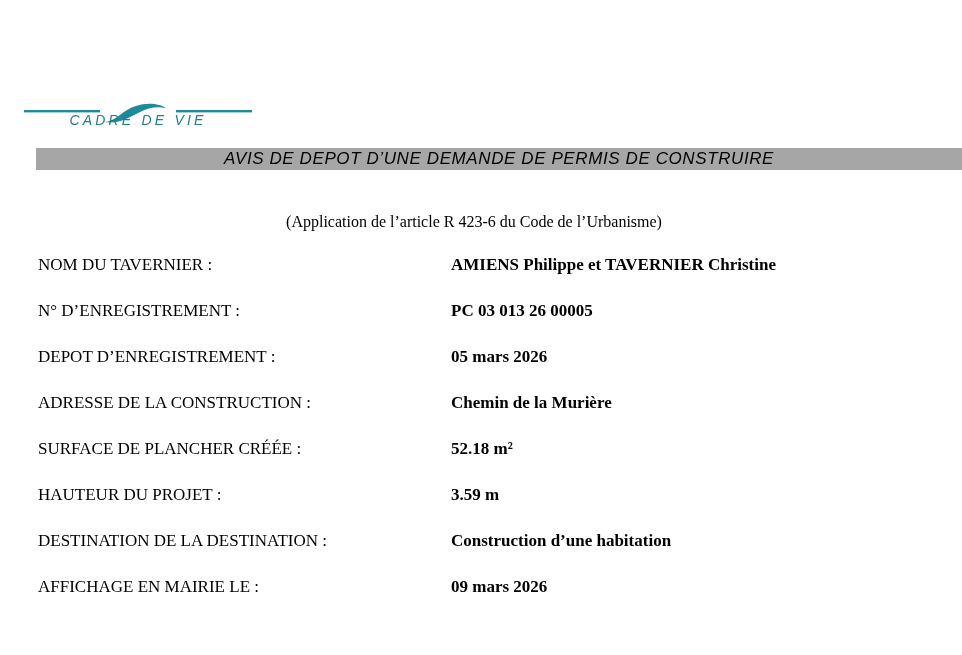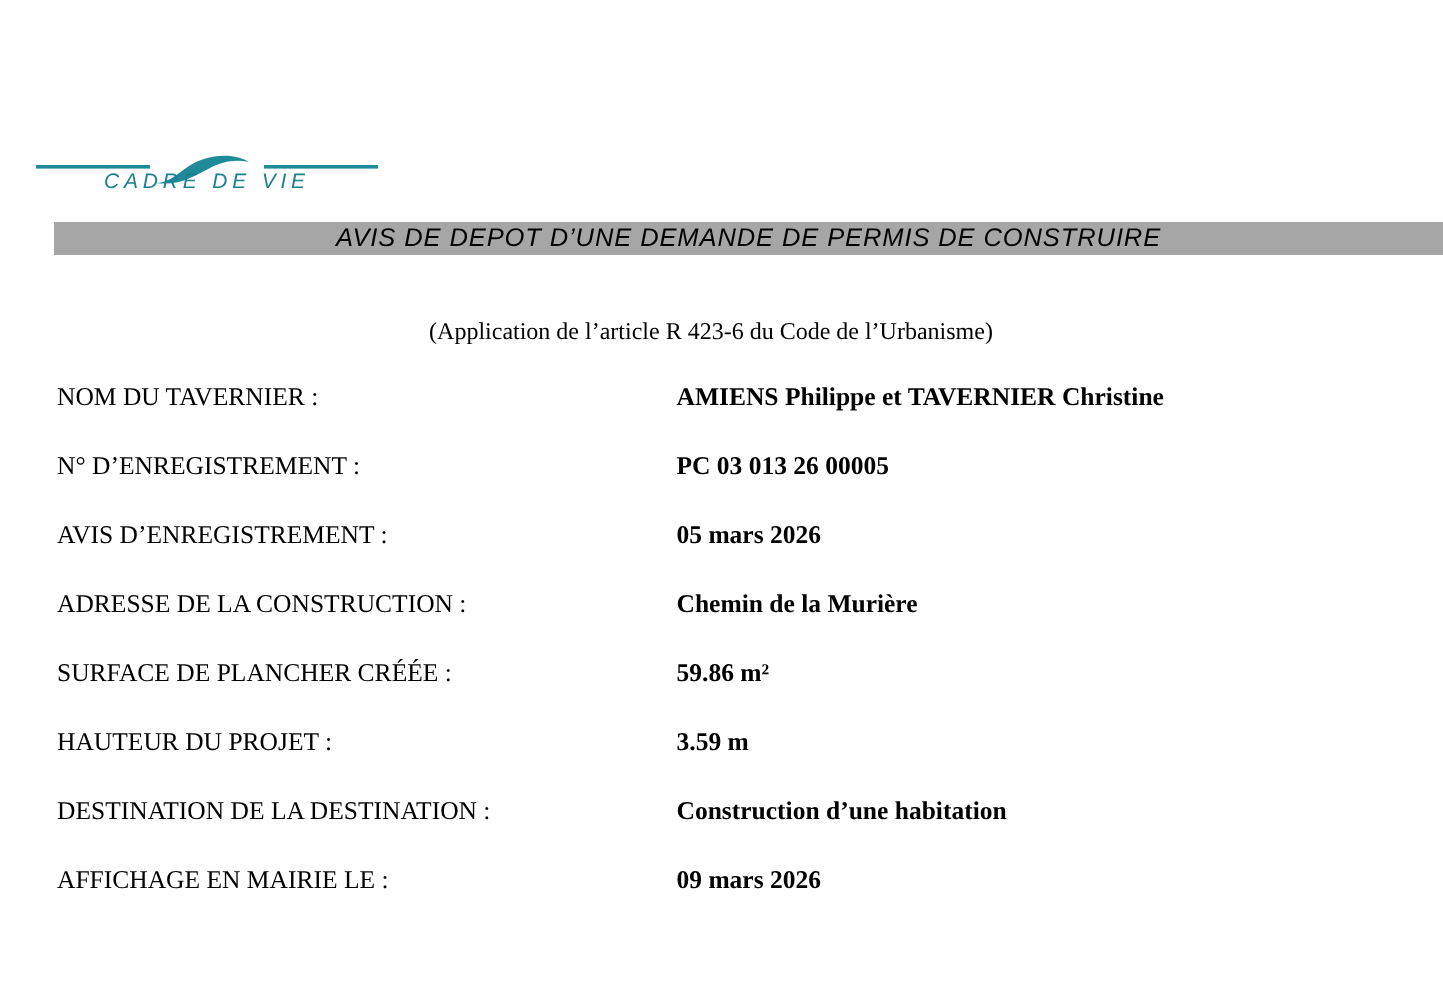--- a/index.html
+++ b/index.html
@@ -129,30 +129,30 @@
 <div class="rows">
   <div class="row">
     <span class="label">NOM DU TAVERNIER :</span>
     <span class="value">AMIENS Philippe et TAVERNIER Christine</span>
   </div>
   <div class="row">
     <span class="label">N° D’ENREGISTREMENT :</span>
     <span class="value">PC 03 013 26 00005</span>
   </div>
   <div class="row">
-    <span class="label">AVIS D’ENREGISTREMENT :</span>
+    <span class="label">DEPOT D’ENREGISTREMENT :</span>
     <span class="value">05 mars 2026</span>
   </div>
   <div class="row">
     <span class="label">ADRESSE DE LA CONSTRUCTION :</span>
     <span class="value">Chemin de la Murière</span>
   </div>
   <div class="row">
     <span class="label">SURFACE DE PLANCHER CRÉÉE :</span>
-    <span class="value">59.86 m²</span>
+    <span class="value">52.18 m²</span>
   </div>
   <div class="row">
     <span class="label">HAUTEUR DU PROJET :</span>
     <span class="value">3.59 m</span>
   </div>
   <div class="row">
     <span class="label">DESTINATION DE LA DESTINATION :</span>
     <span class="value">Construction d’une habitation</span>
   </div>
   <div class="row">

